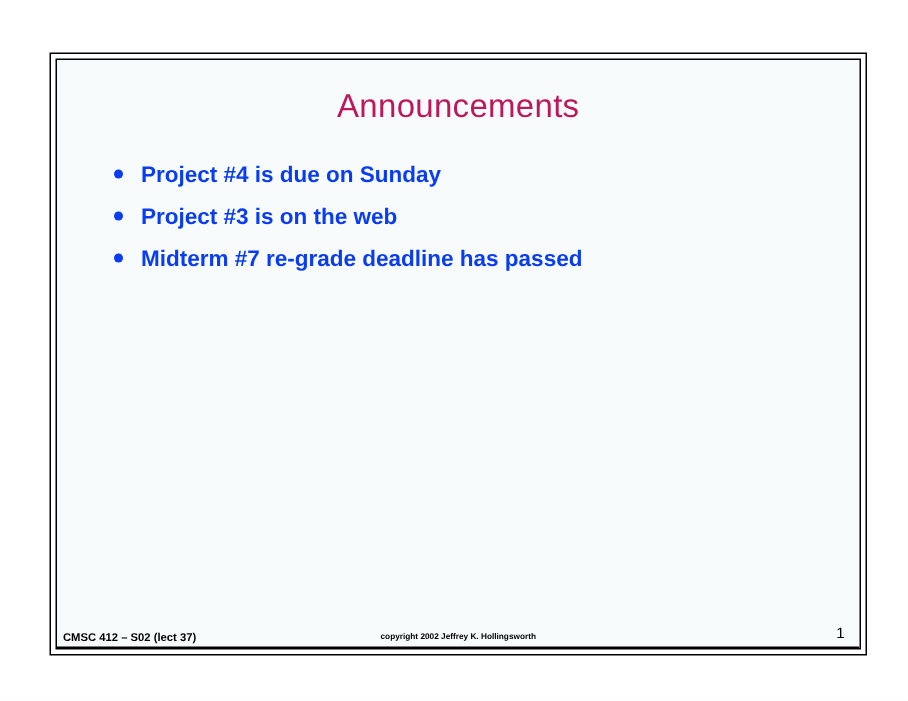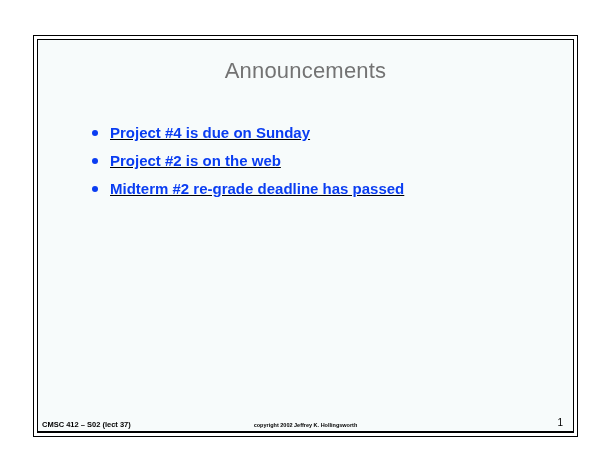--- a/index.html
+++ b/index.html
@@ -40,35 +40,34 @@
 
   
   .slide-title {
     position: absolute;
     left: 0;
     right: 0;
     top: 18px;
     text-align: center;
     font-size: 22px;
     font-weight: normal;
-    color: #737373;
+    color: #be185d;
     letter-spacing: 0.2px;
     line-height: 1.2;
   }
 
   
   .bullet-list {
     position: absolute;
     left: 38px;
     top: 68px;
     right: 20px;
-    margin: 16px;
+    margin: 0;
     padding: 0;
     list-style: none;
-    text-decoration: underline;
   }
   .bullet-item {
     display: flex;
     align-items: baseline;
     margin: 0 0 9px 0;
     font-size: 15px;
     font-weight: bold;
     color: #0a3df2;
     line-height: 1.25;
     white-space: nowrap;
@@ -140,25 +139,25 @@
 
     <div class="slide-title">Announcements</div>
 
     <ul class="bullet-list">
       <li class="bullet-item">
         <span class="bullet-marker"></span>
         <span class="bullet-text">Project #4 is due on Sunday</span>
       </li>
       <li class="bullet-item">
         <span class="bullet-marker"></span>
-        <span class="bullet-text">Project #2 is on the web</span>
+        <span class="bullet-text">Project #3 is on the web</span>
       </li>
       <li class="bullet-item">
         <span class="bullet-marker"></span>
-        <span class="bullet-text">Midterm #2 re-grade deadline has passed</span>
+        <span class="bullet-text">Midterm #7 re-grade deadline has passed</span>
       </li>
     </ul>
 
     <div class="slide-footer">
       <div class="footer-left">CMSC 412 – S02 (lect 37)</div>
       <div class="footer-center">copyright 2002 Jeffrey K. Hollingsworth</div>
       <div class="footer-page">1</div>
     </div>
 
   </div>

